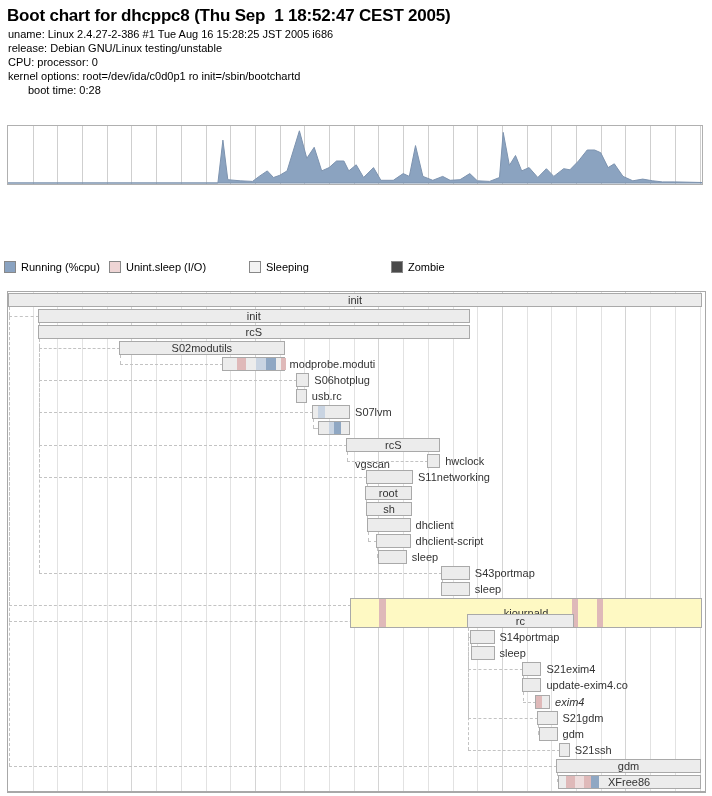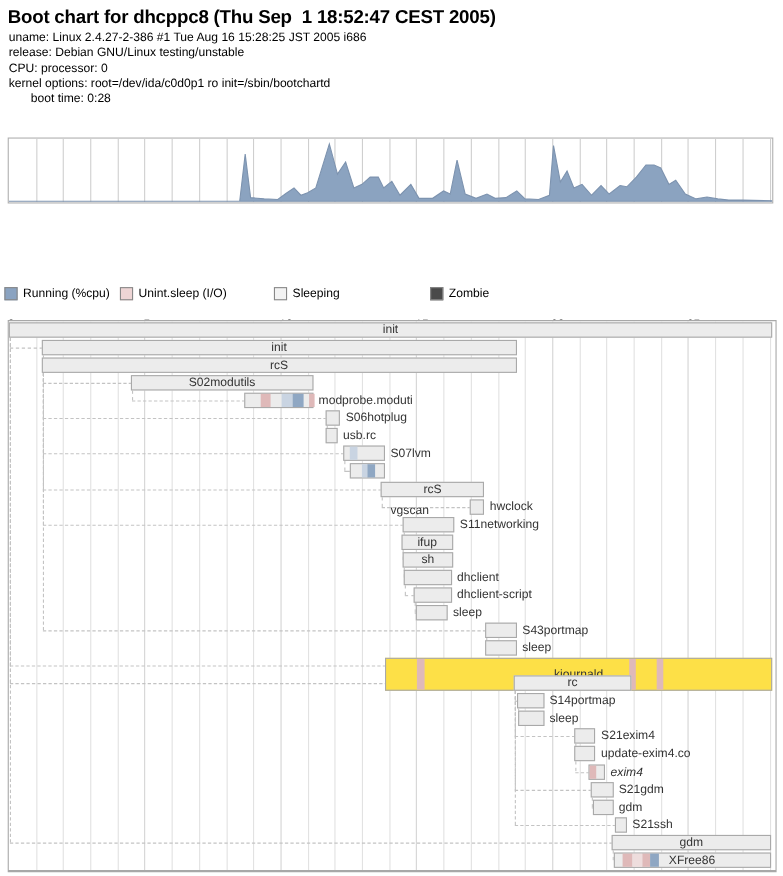--- a/index.html
+++ b/index.html
@@ -218,36 +218,36 @@
       </div>
       <div class="right-label" style="left: 347.06px; top: 129.48px; line-height: 14px; margin-top: 36px;">vgscan</div>
       <div class="bar" style="left: 338.356px; top: 145.54px; width: 93.8505px; height: 14px; background: rgb(236, 236, 236);">
         <div class="inner-label">rcS</div>
       </div>
       <div class="bar" style="left: 418.623px; top: 161.6px; width: 13.5836px; height: 14px; background: rgb(236, 236, 236);"></div>
       <div class="right-label" style="left: 437.206px; top: 161.6px; line-height: 14px;">hwclock</div>
       <div class="bar" style="left: 358.114px; top: 177.66px; width: 46.9253px; height: 14px; background: rgb(236, 236, 236);"></div>
       <div class="right-label" style="left: 410.039px; top: 177.66px; line-height: 14px;">S11networking</div>
       <div class="bar" style="left: 356.879px; top: 193.72px; width: 46.9253px; height: 14px; background: rgb(236, 236, 236);">
-        <div class="inner-label">ifup</div>
+        <div class="inner-label">root</div>
       </div>
       <div class="bar" style="left: 358.114px; top: 209.78px; width: 45.6904px; height: 14px; background: rgb(236, 236, 236);">
         <div class="inner-label">sh</div>
       </div>
       <div class="bar" style="left: 359.349px; top: 225.84px; width: 43.2206px; height: 14px; background: rgb(236, 236, 236);"></div>
       <div class="right-label" style="left: 407.569px; top: 225.84px; line-height: 14px;">dhclient</div>
       <div class="bar" style="left: 367.993px; top: 241.9px; width: 34.5765px; height: 14px; background: rgb(236, 236, 236);"></div>
       <div class="right-label" style="left: 407.569px; top: 241.9px; line-height: 14px;">dhclient-script</div>
       <div class="bar" style="left: 370.463px; top: 257.96px; width: 28.4021px; height: 14px; background: rgb(236, 236, 236);"></div>
       <div class="right-label" style="left: 403.865px; top: 257.96px; line-height: 14px;">sleep</div>
       <div class="bar" style="left: 433.441px; top: 274.02px; width: 28.4021px; height: 14px; background: rgb(236, 236, 236);"></div>
       <div class="right-label" style="left: 466.843px; top: 274.02px; line-height: 14px;">S43portmap</div>
       <div class="bar" style="left: 433.441px; top: 290.08px; width: 28.4021px; height: 14px; background: rgb(236, 236, 236);"></div>
       <div class="right-label" style="left: 466.843px; top: 290.08px; line-height: 14px;">sleep</div>
-      <div class="bar" style="left: 342.06px; top: 306.14px; width: 351.94px; height: 30px; background: #fde047;">
+      <div class="bar" style="left: 342.06px; top: 306.14px; width: 351.94px; height: 30px; background: #fef9c3;">
         <div class="seg" style="left: 28.4021px; width: 6.17438px; background: rgb(223, 185, 185);"></div>
         <div class="seg" style="left: 221.043px; width: 6.17438px; background: rgb(223, 185, 185);"></div>
         <div class="seg" style="left: 245.74px; width: 6.17438px; background: rgb(223, 185, 185);"></div>
         <div class="inner-label">kjournald</div>
       </div>
       <div class="bar" style="left: 459.374px; top: 322.2px; width: 106.199px; height: 14px; background: rgb(236, 236, 236);">
         <div class="inner-label">rc</div>
       </div>
       <div class="bar" style="left: 461.843px; top: 338.26px; width: 24.6975px; height: 14px; background: rgb(236, 236, 236);"></div>
       <div class="right-label" style="left: 491.541px; top: 338.26px; line-height: 14px;">S14portmap</div>

